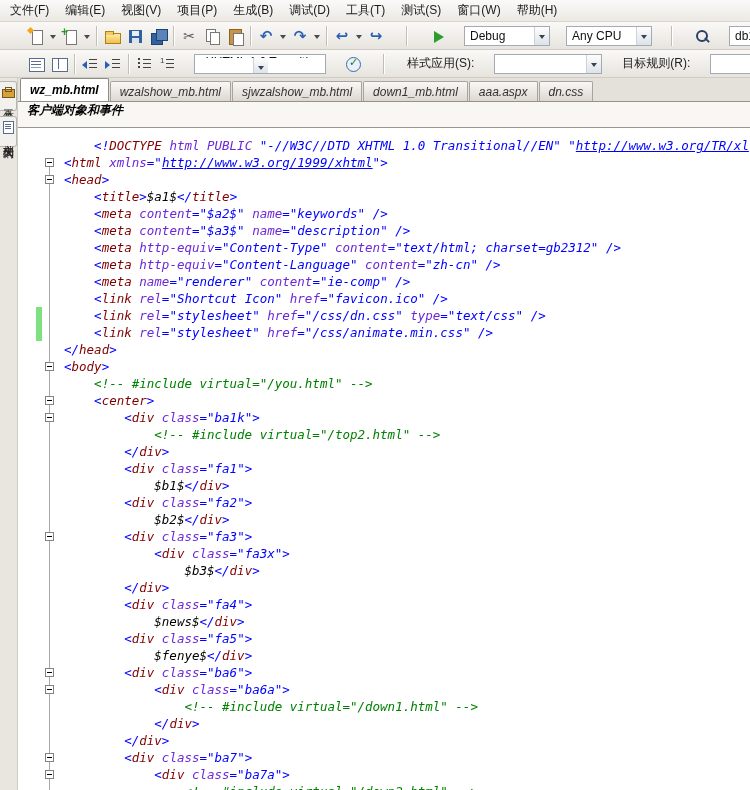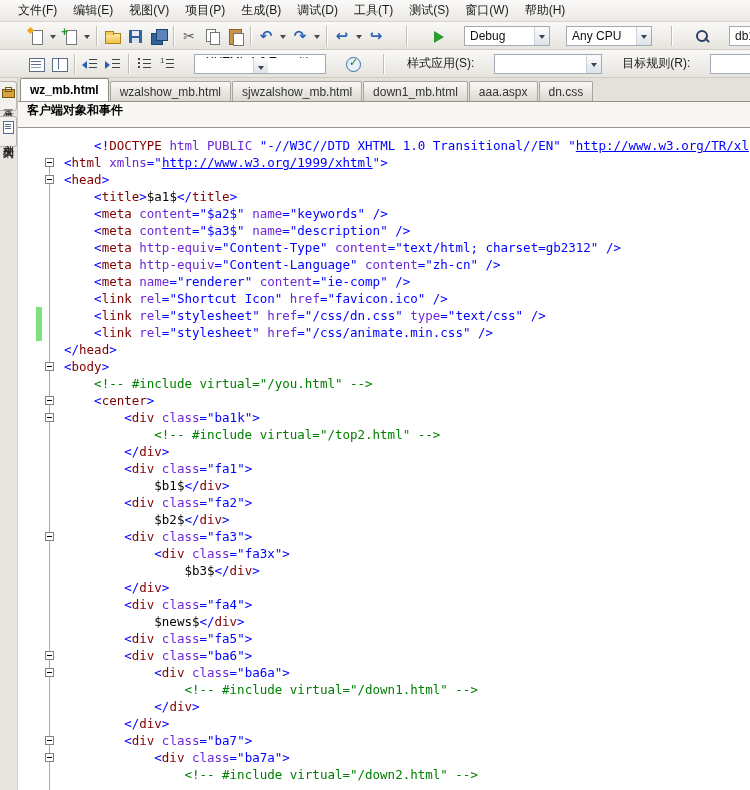--- a/index.html
+++ b/index.html
@@ -2,21 +2,21 @@
 <html><head>
 <meta charset="utf-8">
 <style>
   * { margin:0; padding:0; box-sizing:border-box; }
   html,body { width:750px; height:790px; overflow:hidden; }
   body { font-family:"Liberation Sans","DejaVu Sans",sans-serif; font-size:12px; background:#eeebe7; }
 
   .vs-window { width:750px; height:790px; display:flex; flex-direction:column; overflow:hidden; background:#eeebe7; }
 
   
-  .menubar { height:22px; flex:0 0 22px; display:flex; align-items:center; padding-left:10px;
+  .menubar { height:22px; flex:0 0 22px; display:flex; align-items:center; padding-left:2px;
              background:linear-gradient(#fbfaf9,#ecE9e4); border-bottom:1px solid #d8d4ce; }
   .menu-item { padding:3px 8px; color:#1b1b1b; white-space:nowrap; cursor:default; }
 
   
   .toolbar { height:28px; flex:0 0 28px; display:flex; align-items:center; gap:16px; padding:0 3px;
              background:linear-gradient(#faf9f7,#e7e4de); border-bottom:1px solid #cfccc6; }
   .grip { width:4px; height:18px; margin:0 3px;
           background:repeating-linear-gradient(180deg,#b3afa8 0 2px,transparent 2px 4px); }
   .sep { width:1px; height:20px; background:#c2beb6; box-shadow:1px 0 0 #ffffff; margin:0 3px; flex:0 0 1px; }
   .tb-icons { display:flex; align-items:center; gap:1px; }
@@ -83,21 +83,21 @@
   .side-tab { display:flex; flex-direction:column; align-items:center; gap:3px; padding:4px 0 6px 0;
               background:#f3f1ed; border:1px solid #b9b5ae; border-left:none; border-radius:0 3px 3px 0; }
   .side-tab-label { writing-mode:vertical-lr; text-orientation:upright; font-size:11px; color:#222; letter-spacing:1px; }
   [data-name="toolbox-icon"] { width:12px; height:12px; position:relative; }
   [data-name="toolbox-icon"]::after  { content:""; position:absolute; left:3px; top:1px; width:5px; height:3px; border:1px solid #77561a; }
   [data-name="toolbox-icon"]::before { content:""; position:absolute; left:0; top:3px; width:11px; height:7px; background:#d8a23a; border:1px solid #77561a; }
   [data-name="document-outline-icon"] { width:12px; height:12px; position:relative; }
   [data-name="document-outline-icon"]::before { content:""; position:absolute; left:1px; top:0; width:9px; height:11px; background:#fff; border:1px solid #5a6c8c; }
   [data-name="document-outline-icon"]::after  { content:""; position:absolute; left:3px; top:3px; width:6px; height:1px; background:#5a6c8c; box-shadow:0 2px 0 #5a6c8c,0 4px 0 #5a6c8c; }
 
-  .editor-col { flex:1; display:flex; flex-direction:column; min-width:0; }
+  .editor-col { flex:1; display:flex; flex-direction:column; min-width:0;font-style:italic; }
 
   
   .tabbar { height:24px; flex:0 0 24px; display:flex; align-items:flex-end; background:#e4e0da;
             border-bottom:1px solid #95918b; padding-left:2px; }
   .dtab { height:20px; display:flex; align-items:center; padding:0 9px; margin-right:1px; white-space:nowrap;
           color:#333; background:linear-gradient(#f9f8f5,#dcd8d1); border:1px solid #a8a49d; border-bottom:none;
           border-radius:2px 2px 0 0; cursor:default; }
   .dtab.active { background:#fff; color:#000; font-weight:bold; height:23px; border-color:#8f8b85; }
 
   
@@ -272,20 +272,21 @@
             <div class="code-line" data-name="code-line"><span class="chg" data-name="change-tracking-margin"></span><span class="fold" data-name="outlining-margin"></span><span class="ltext" data-name="code-line-text"><span class="tk-t">            $b1$</span><span class="tk-d">&lt;/</span><span class="tk-e">div</span><span class="tk-d">&gt;</span></span></div>
             <div class="code-line" data-name="code-line"><span class="chg" data-name="change-tracking-margin"></span><span class="fold" data-name="outlining-margin"></span><span class="ltext" data-name="code-line-text"><span class="tk-t">        </span><span class="tk-d">&lt;</span><span class="tk-e">div</span><span class="tk-t"> </span><span class="tk-a">class</span><span class="tk-v">="fa2"</span><span class="tk-d">&gt;</span></span></div>
             <div class="code-line" data-name="code-line"><span class="chg" data-name="change-tracking-margin"></span><span class="fold" data-name="outlining-margin"></span><span class="ltext" data-name="code-line-text"><span class="tk-t">            $b2$</span><span class="tk-d">&lt;/</span><span class="tk-e">div</span><span class="tk-d">&gt;</span></span></div>
             <div class="code-line" data-name="code-line"><span class="chg" data-name="change-tracking-margin"></span><span class="fold" data-name="outlining-margin"><span class="foldbox" data-name="collapse-region-icon"></span></span><span class="ltext" data-name="code-line-text"><span class="tk-t">        </span><span class="tk-d">&lt;</span><span class="tk-e">div</span><span class="tk-t"> </span><span class="tk-a">class</span><span class="tk-v">="fa3"</span><span class="tk-d">&gt;</span></span></div>
             <div class="code-line" data-name="code-line"><span class="chg" data-name="change-tracking-margin"></span><span class="fold" data-name="outlining-margin"></span><span class="ltext" data-name="code-line-text"><span class="tk-t">            </span><span class="tk-d">&lt;</span><span class="tk-e">div</span><span class="tk-t"> </span><span class="tk-a">class</span><span class="tk-v">="fa3x"</span><span class="tk-d">&gt;</span></span></div>
             <div class="code-line" data-name="code-line"><span class="chg" data-name="change-tracking-margin"></span><span class="fold" data-name="outlining-margin"></span><span class="ltext" data-name="code-line-text"><span class="tk-t">                $b3$</span><span class="tk-d">&lt;/</span><span class="tk-e">div</span><span class="tk-d">&gt;</span></span></div>
             <div class="code-line" data-name="code-line"><span class="chg" data-name="change-tracking-margin"></span><span class="fold" data-name="outlining-margin"></span><span class="ltext" data-name="code-line-text"><span class="tk-t">        </span><span class="tk-d">&lt;/</span><span class="tk-e">div</span><span class="tk-d">&gt;</span></span></div>
             <div class="code-line" data-name="code-line"><span class="chg" data-name="change-tracking-margin"></span><span class="fold" data-name="outlining-margin"></span><span class="ltext" data-name="code-line-text"><span class="tk-t">        </span><span class="tk-d">&lt;</span><span class="tk-e">div</span><span class="tk-t"> </span><span class="tk-a">class</span><span class="tk-v">="fa4"</span><span class="tk-d">&gt;</span></span></div>
             <div class="code-line" data-name="code-line"><span class="chg" data-name="change-tracking-margin"></span><span class="fold" data-name="outlining-margin"></span><span class="ltext" data-name="code-line-text"><span class="tk-t">            $news$</span><span class="tk-d">&lt;/</span><span class="tk-e">div</span><span class="tk-d">&gt;</span></span></div>
             <div class="code-line" data-name="code-line"><span class="chg" data-name="change-tracking-margin"></span><span class="fold" data-name="outlining-margin"></span><span class="ltext" data-name="code-line-text"><span class="tk-t">        </span><span class="tk-d">&lt;</span><span class="tk-e">div</span><span class="tk-t"> </span><span class="tk-a">class</span><span class="tk-v">="fa5"</span><span class="tk-d">&gt;</span></span></div>
+            <div class="code-line" data-name="code-line"><span class="chg" data-name="change-tracking-margin"></span><span class="fold" data-name="outlining-margin"></span><span class="ltext" data-name="code-line-text"><span class="tk-t">            $fenye$</span><span class="tk-d">&lt;/</span><span class="tk-e">div</span><span class="tk-d">&gt;</span></span></div>
             <div class="code-line" data-name="code-line"><span class="chg" data-name="change-tracking-margin"></span><span class="fold" data-name="outlining-margin"><span class="foldbox" data-name="collapse-region-icon"></span></span><span class="ltext" data-name="code-line-text"><span class="tk-t">        </span><span class="tk-d">&lt;</span><span class="tk-e">div</span><span class="tk-t"> </span><span class="tk-a">class</span><span class="tk-v">="ba6"</span><span class="tk-d">&gt;</span></span></div>
             <div class="code-line" data-name="code-line"><span class="chg" data-name="change-tracking-margin"></span><span class="fold" data-name="outlining-margin"><span class="foldbox" data-name="collapse-region-icon"></span></span><span class="ltext" data-name="code-line-text"><span class="tk-t">            </span><span class="tk-d">&lt;</span><span class="tk-e">div</span><span class="tk-t"> </span><span class="tk-a">class</span><span class="tk-v">="ba6a"</span><span class="tk-d">&gt;</span></span></div>
             <div class="code-line" data-name="code-line"><span class="chg" data-name="change-tracking-margin"></span><span class="fold" data-name="outlining-margin"></span><span class="ltext" data-name="code-line-text"><span class="tk-t">                </span><span class="tk-c">&lt;!-- #include virtual="/down1.html" --&gt;</span></span></div>
             <div class="code-line" data-name="code-line"><span class="chg" data-name="change-tracking-margin"></span><span class="fold" data-name="outlining-margin"></span><span class="ltext" data-name="code-line-text"><span class="tk-t">            </span><span class="tk-d">&lt;/</span><span class="tk-e">div</span><span class="tk-d">&gt;</span></span></div>
             <div class="code-line" data-name="code-line"><span class="chg" data-name="change-tracking-margin"></span><span class="fold" data-name="outlining-margin"></span><span class="ltext" data-name="code-line-text"><span class="tk-t">        </span><span class="tk-d">&lt;/</span><span class="tk-e">div</span><span class="tk-d">&gt;</span></span></div>
             <div class="code-line" data-name="code-line"><span class="chg" data-name="change-tracking-margin"></span><span class="fold" data-name="outlining-margin"><span class="foldbox" data-name="collapse-region-icon"></span></span><span class="ltext" data-name="code-line-text"><span class="tk-t">        </span><span class="tk-d">&lt;</span><span class="tk-e">div</span><span class="tk-t"> </span><span class="tk-a">class</span><span class="tk-v">="ba7"</span><span class="tk-d">&gt;</span></span></div>
             <div class="code-line" data-name="code-line"><span class="chg" data-name="change-tracking-margin"></span><span class="fold" data-name="outlining-margin"><span class="foldbox" data-name="collapse-region-icon"></span></span><span class="ltext" data-name="code-line-text"><span class="tk-t">            </span><span class="tk-d">&lt;</span><span class="tk-e">div</span><span class="tk-t"> </span><span class="tk-a">class</span><span class="tk-v">="ba7a"</span><span class="tk-d">&gt;</span></span></div>
             <div class="code-line" data-name="code-line"><span class="chg" data-name="change-tracking-margin"></span><span class="fold" data-name="outlining-margin"></span><span class="ltext" data-name="code-line-text"><span class="tk-t">                </span><span class="tk-c">&lt;!-- #include virtual="/down2.html" --&gt;</span></span></div>
           </div>
       </div>

